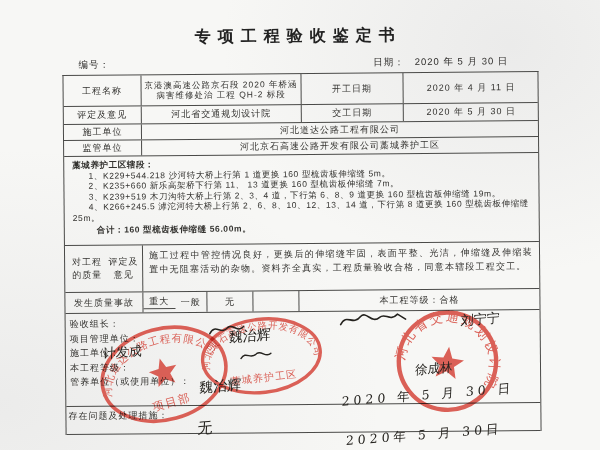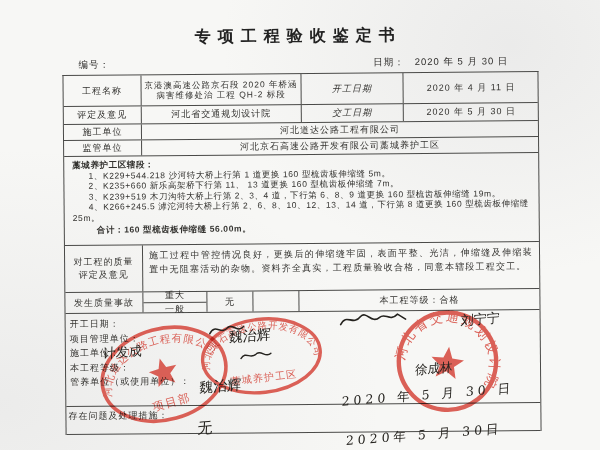--- a/index.html
+++ b/index.html
@@ -23,32 +23,32 @@
   .hdr-right{display:flex;gap:10px;padding-right:26px;}
   .doc-table{border:1px solid #4a4a48;border-bottom:none;}
   .row{display:flex;border-bottom:1px solid #4a4a48;align-items:stretch;}
   .cell{border-right:1px solid #4a4a48;display:flex;align-items:center;
     justify-content:center;font-size:9px;letter-spacing:1px;text-align:center;
     padding:1px 2px;box-sizing:border-box;color:#33322f;}
   .cell:last-child{border-right:none;}
   .lab{flex:0 0 78px;}
   .wide{flex:1 1 auto;}
   .c160{flex:0 0 160px;}
-  .c102{flex:0 0 102px;font-style:italic;}
+  .c102{flex:0 0 102px;}
   .c135{flex:0 0 135px;}
   .c64{flex:0 0 64px;}
   .c46{flex:0 0 46px;}
   .scope-body{display:block;padding:3px 6px 2px 8px;font-size:8.5px;
     line-height:10.6px;letter-spacing:.6px;text-align:left;}
   .scope-head{font-weight:bold;}
   .scope-item{text-indent:1.9em;}
   .scope-total{font-weight:bold;margin-left:24px;margin-top:1px;}
   .quality-text{display:block;padding:4px 6px;font-size:9px;line-height:13.5px;
     letter-spacing:1.2px;text-align:justify;}
-  .stack{flex-direction:column;padding:0;}
+  .stack{padding:0;}
   .stack > div{width:100%;flex:1;display:flex;align-items:center;justify-content:center;}
   .stack > div:first-child{border-bottom:1px solid #4a4a48;}
   .sig-section{position:relative;height:92px;display:block;border-right:none;}
   .sig-labels{position:absolute;left:4px;top:3px;font-size:9px;line-height:14.6px;
     letter-spacing:1px;text-align:left;}
   .issues-row{display:block;height:27px;border-right:none;text-align:left;
     font-size:9px;letter-spacing:1px;padding:3px 0 0 2px;}
   
   .ink{position:absolute;font-family:"DejaVu Serif",serif;color:#25231f;
     transform:rotate(-4deg) skewX(-7deg);white-space:nowrap;z-index:6;}
@@ -103,42 +103,42 @@
           <div class="scope-head">藁城养护工区辖段：</div>
           <div class="scope-item">1、K229+544.218 沙河特大桥上行第 1 道更换 160 型梳齿板伸缩缝 5m。</div>
           <div class="scope-item">2、K235+660 新乐高架桥下行第 11、 13 道更换 160 型梳齿板伸缩缝 7m。</div>
           <div class="scope-item">3、K239+519 木刀沟特大桥上行第 2、3、4 道，下行第 6、8、9 道更换 160 型梳齿板伸缩缝 19m。</div>
           <div class="scope-item">4、K266+245.5 滹沱河特大桥上行第 2、6、8、10、12、13、14 道，下行第 8 道更换 160 型梳齿板伸缩缝 25m。</div>
           <div class="scope-total">合计：160 型梳齿板伸缩缝 56.00m。</div>
         </div>
       </div>
 
       <div class="row" style="height:46px">
-        <div class="cell lab" style="flex-direction:column;line-height:13px">
+        <div class="cell lab" style="flex-direction:row;line-height:13px">
           <span>对工程的质量</span>
           <span>评定及意见</span>
         </div>
         <div class="cell wide quality-text">施工过程中管控情况良好，更换后的伸缩缝牢固，表面平整、光洁，伸缩缝及伸缩装置中无阻塞活动的杂物。资料齐全真实，工程质量验收合格，同意本辖段工程交工。</div>
       </div>
 
       <div class="row" style="height:20px">
         <div class="cell lab">发生质量事故</div>
         <div class="cell c64 stack">
           <div>重大</div>
           <div>一般</div>
         </div>
         <div class="cell c46">无</div>
         <div class="cell c46"></div>
         <div class="cell wide">本工程等级：合格</div>
       </div>
 
       <div class="row">
         <div class="cell wide sig-section">
           <div class="sig-labels">
-            <div>开工日期：</div>
+            <div>验收组长：</div>
             <div>项目管理单位：</div>
             <div>施工单位：</div>
             <div>本工程等级：</div>
             <div>管养单位（或使用单位）：</div>
           </div>
         </div>
       </div>
 
       <div class="row">
         <div class="cell wide issues-row">存在问题及处理措施：</div>

